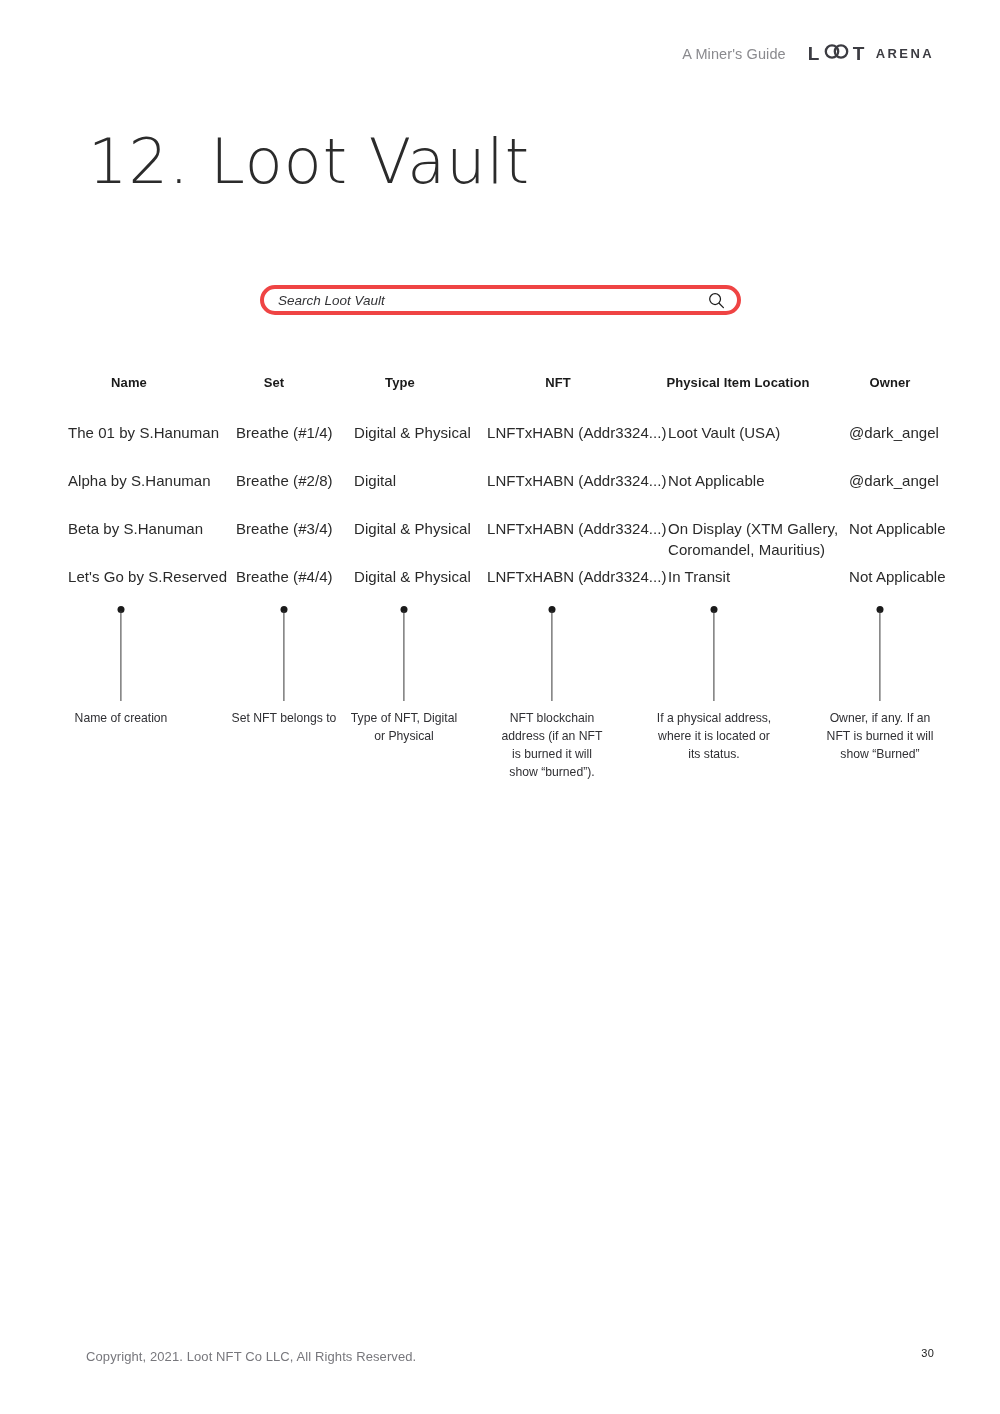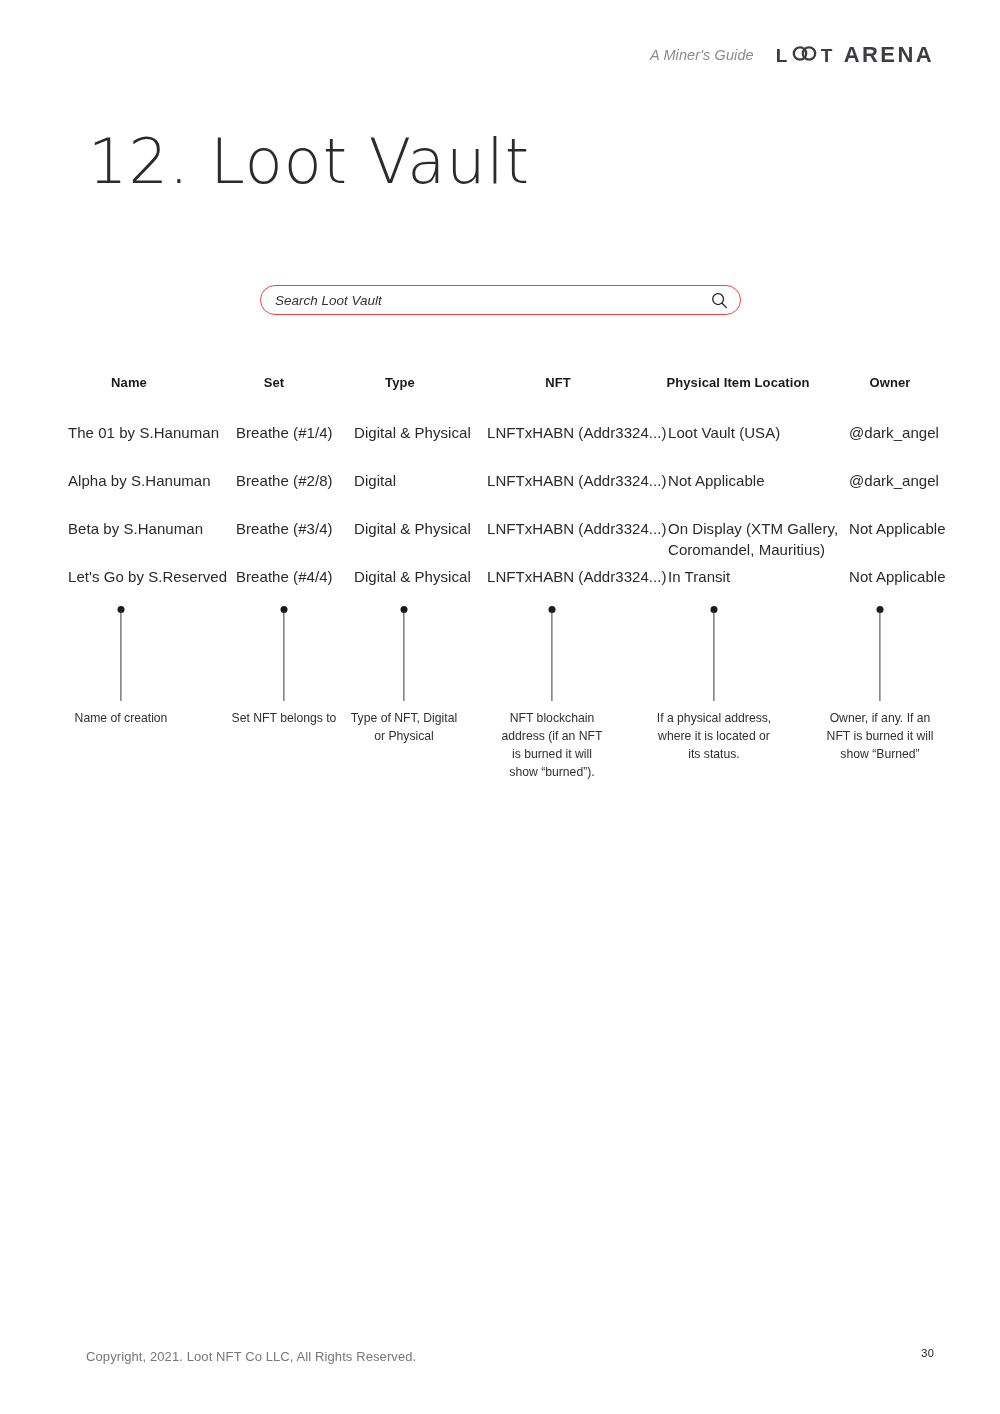--- a/index.html
+++ b/index.html
@@ -25,21 +25,20 @@
     display: flex;
     align-items: center;
     gap: 22px;
   }
 
   #guide-label {
     font-size: 14.5px;
     color: #8a8a8e;
     letter-spacing: 0.1px;
     font-weight: 400;
-    font-style: italic;
   }
 
   #brand-logo {
     display: flex;
     align-items: center;
     gap: 0px;
     color: #3c3c42;
   }
 
   .logo-letter {
@@ -50,21 +49,21 @@
   }
 
   #logo-rings {
     display: inline-block;
     margin: 0 3px 0 2px;
     position: relative;
     top: 0px;
   }
 
   #logo-arena {
-    font-size: 22px;
+    font-size: 13px;
     font-weight: 700;
     letter-spacing: 2.4px;
     margin-left: 9px;
     line-height: 1;
   }
 
   
   #page-title {
     position: absolute;
     left: 88px;
@@ -77,21 +76,21 @@
     line-height: 1.1;
   }
 
   
   #search-box {
     position: absolute;
     left: 260px;
     top: 285px;
     width: 481px;
     height: 30px;
-    border: 1px solid #ef4444;
+    border: 4px solid #ef4444;
     border-radius: 16px;
     background: #ffffff;
     display: flex;
     align-items: center;
     padding: 0 12px 0 14px;
   }
 
   #search-input {
     flex: 1;
     border: none;

